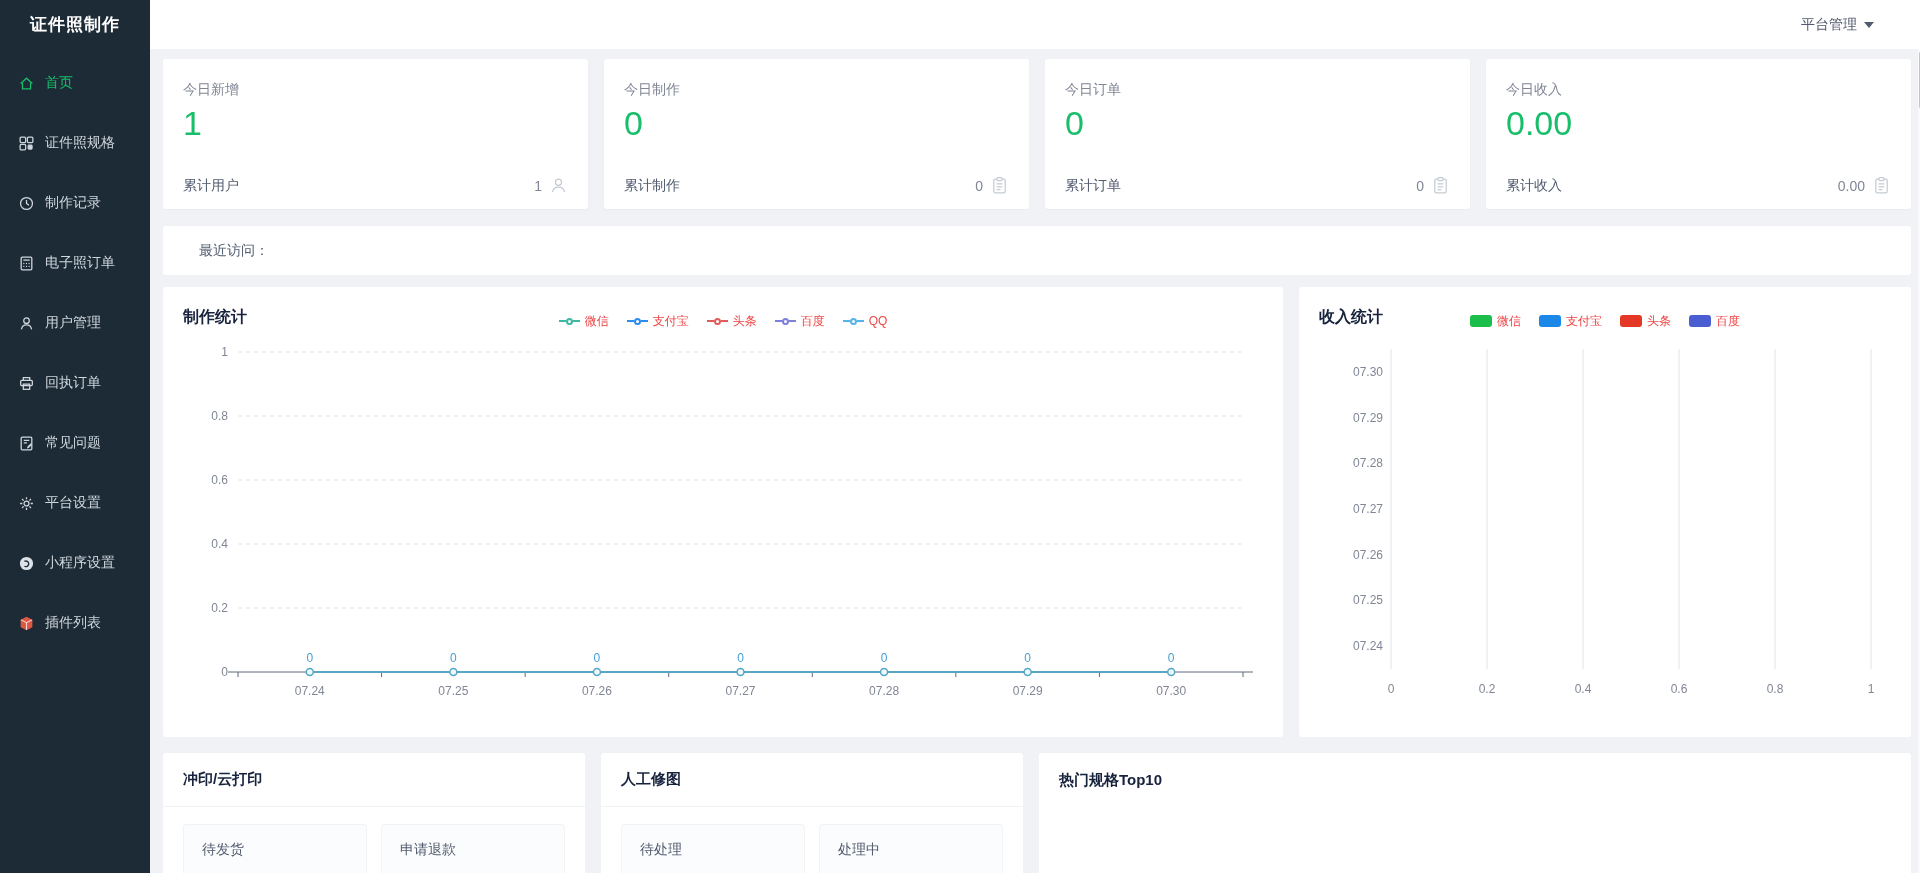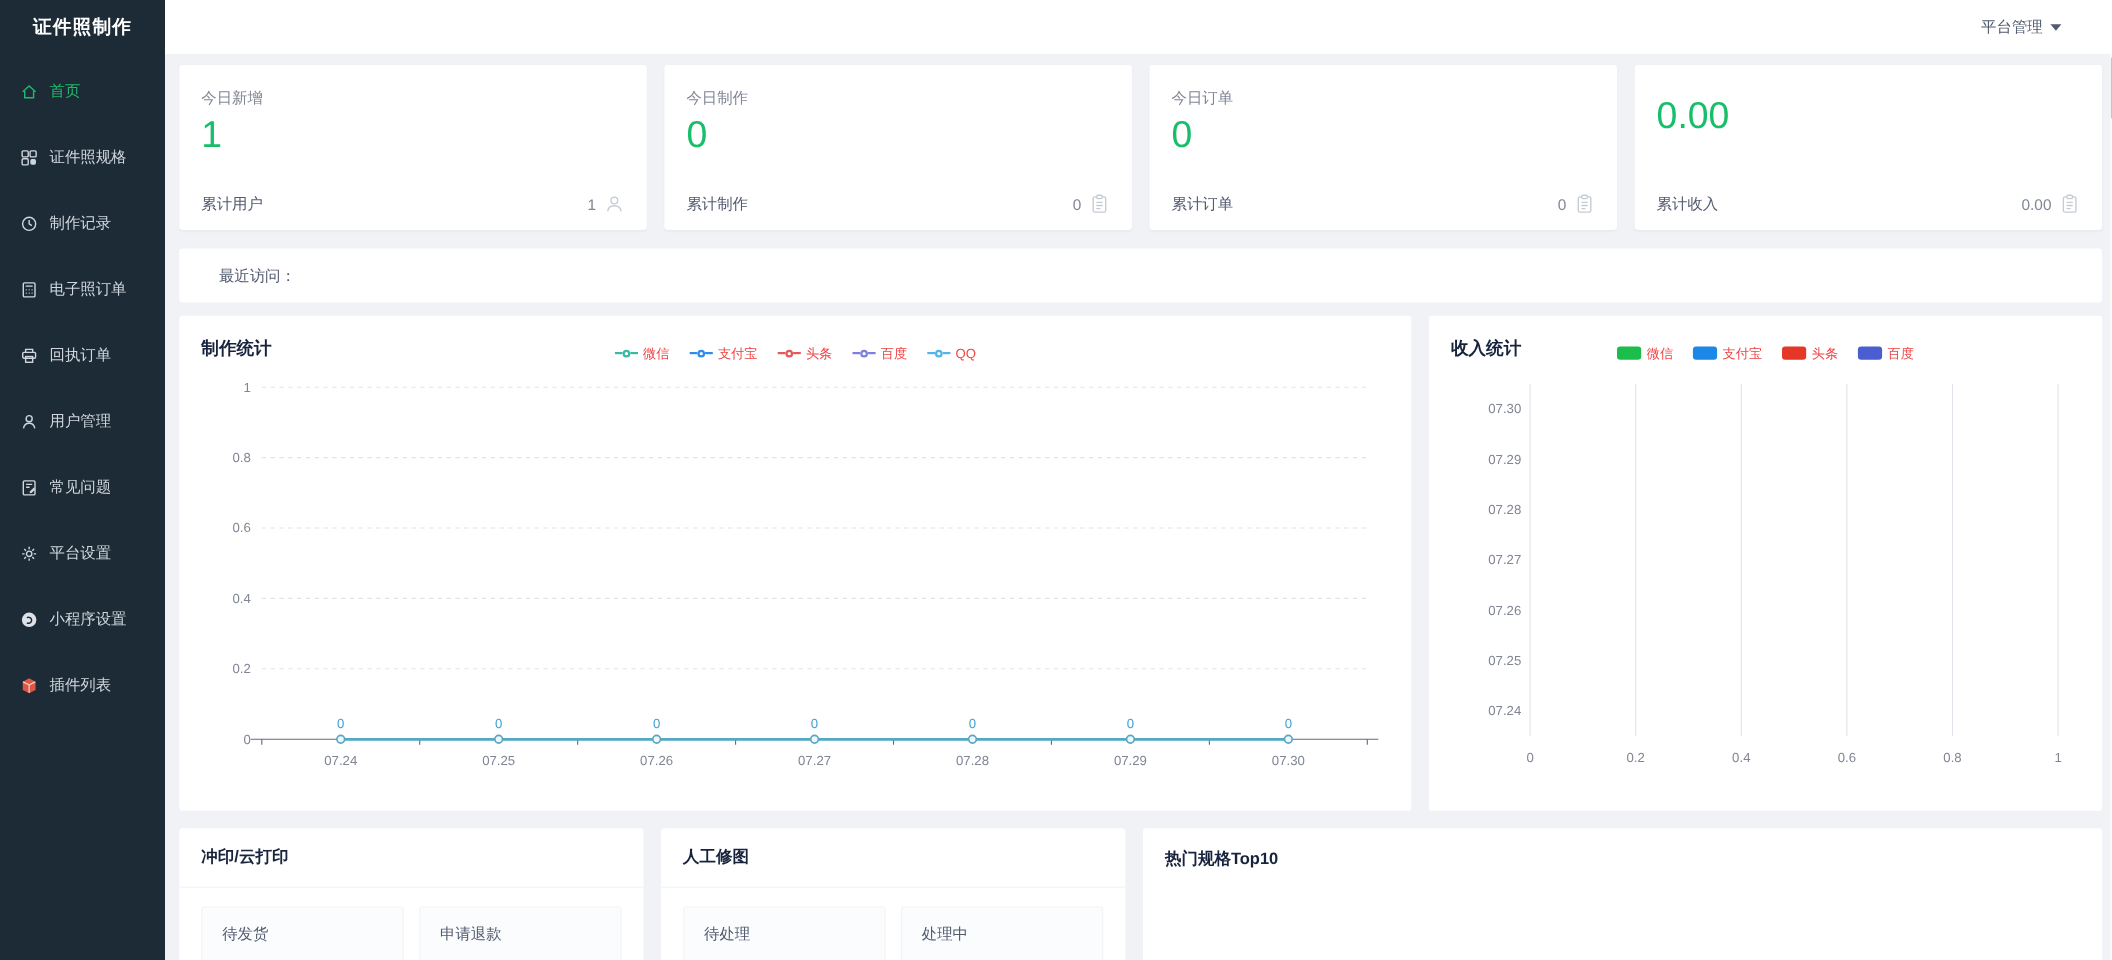--- a/index.html
+++ b/index.html
@@ -127,35 +127,35 @@
               <rect x="3" y="2" width="10" height="12" rx="1"></rect>
               <path d="M5 4.8h6"></path>
               <path stroke-linecap="round" d="M5.5 8h.01M8 8h.01M10.5 8h.01M5.5 10.8h.01M8 10.8h.01M10.5 10.8h.01"></path>
             </svg>
           </span>
           <span class="mi-label">电子照订单</span>
         </div>
         <div class="menu-item">
           <span class="mi-icon">
             <svg viewBox="0 0 16 16" fill="none" stroke="currentColor" stroke-width="1.2">
+              <circle cx="8" cy="5.3" r="2.6"></circle>
+              <path d="M3.2 13.6c.4-3 2.2-4.4 4.8-4.4s4.4 1.4 4.8 4.4"></path>
+            </svg>
+          </span>
+          <span class="mi-label">用户管理</span>
+        </div>
+        <div class="menu-item">
+          <span class="mi-icon">
+            <svg viewBox="0 0 16 16" fill="none" stroke="currentColor" stroke-width="1.2">
               <path d="M5 5V2.5h6V5"></path>
               <rect x="2.5" y="5" width="11" height="5" rx="1"></rect>
               <rect x="5" y="8.6" width="6" height="4.9"></rect>
             </svg>
           </span>
           <span class="mi-label">回执订单</span>
-        </div>
-        <div class="menu-item">
-          <span class="mi-icon">
-            <svg viewBox="0 0 16 16" fill="none" stroke="currentColor" stroke-width="1.2">
-              <circle cx="8" cy="5.3" r="2.6"></circle>
-              <path d="M3.2 13.6c.4-3 2.2-4.4 4.8-4.4s4.4 1.4 4.8 4.4"></path>
-            </svg>
-          </span>
-          <span class="mi-label">用户管理</span>
         </div>
         <div class="menu-item">
           <span class="mi-icon">
             <svg viewBox="0 0 16 16" fill="none" stroke="currentColor" stroke-width="1.2">
               <rect x="3" y="2" width="10" height="12" rx="1"></rect>
               <path d="M5.4 5h5.2M5.4 7.5h3"></path>
               <path d="M8.8 11l3.2-3.2 1.3 1.3-3.2 3.2-1.6.3z" fill="currentColor" stroke="none"></path>
             </svg>
           </span>
           <span class="mi-label">常见问题</span>
@@ -240,20 +240,21 @@
               <span class="st-icon">
                 <svg viewBox="0 0 20 20" fill="none" stroke="#c5cbd3" stroke-width="1.3">
                   <rect x="4" y="3.2" width="12" height="14.5" rx="1.5"></rect>
                   <rect x="7.4" y="1.6" width="5.2" height="3.2" rx="1" fill="#fff"></rect>
                   <path d="M7 8.4h6M7 11.4h6M7 14.4h4"></path>
                 </svg>
               </span>
             </div>
           </div>
           <div class="stat-card">
+            <div class="stat-label">今日收入</div>
             <div class="stat-value">0.00</div>
             <div class="stat-bottom">
               <span>累计收入</span>
               <span class="stat-total-value">0.00</span>
               <span class="st-icon">
                 <svg viewBox="0 0 20 20" fill="none" stroke="#c5cbd3" stroke-width="1.3">
                   <rect x="4" y="3.2" width="12" height="14.5" rx="1.5"></rect>
                   <rect x="7.4" y="1.6" width="5.2" height="3.2" rx="1" fill="#fff"></rect>
                   <path d="M7 8.4h6M7 11.4h6M7 14.4h4"></path>
                 </svg>

